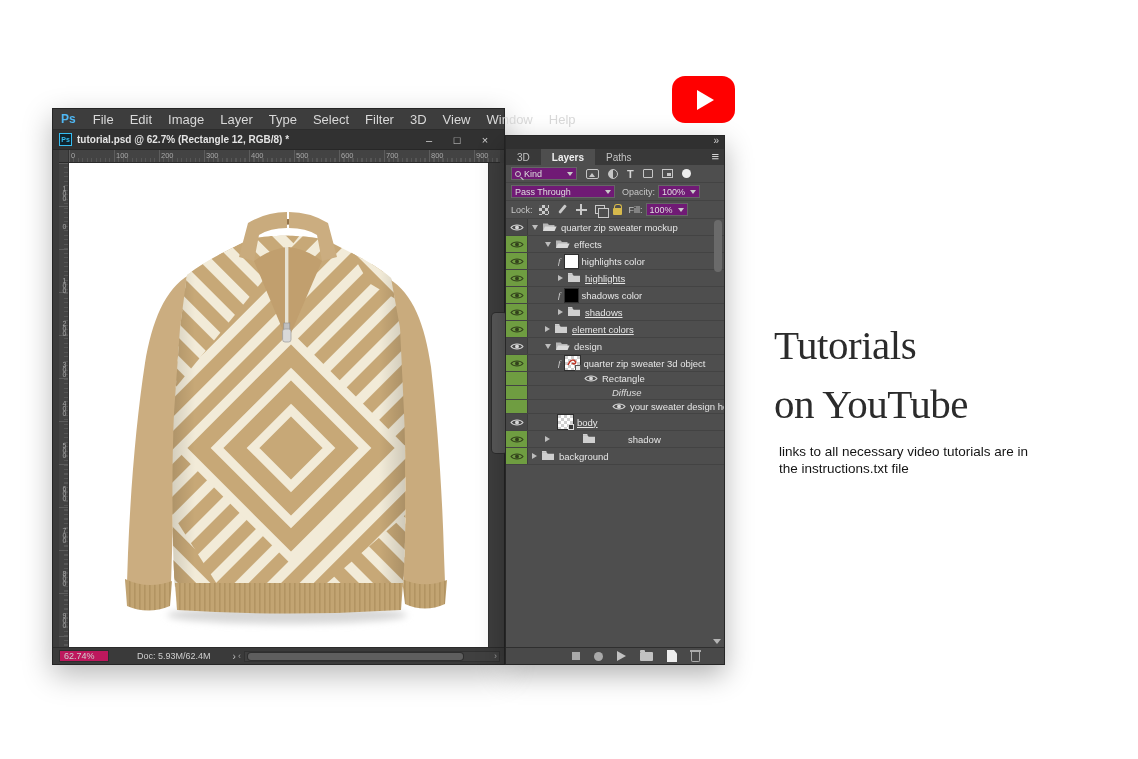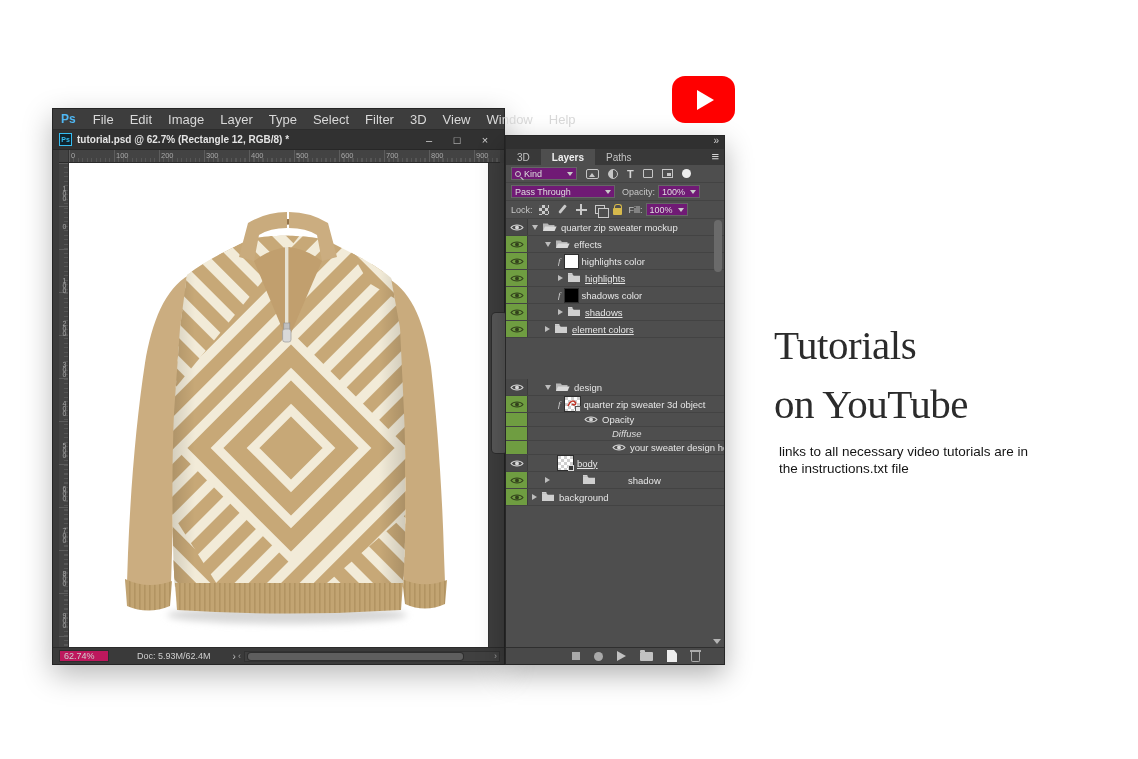--- a/index.html
+++ b/index.html
@@ -435,21 +435,21 @@
           </div>
           <div class="row-body" style="padding-left: 17px; text-decoration: underline;">
             <span class="tri-closed"></span>
             <span><svg width="14" height="11" viewBox="0 0 14 11">
                 <path d="M1 2.2 L5.4 2.2 L6.7 3.8 L13 3.8 L13 10 L1 10 Z" fill="#cfcfcf"></path>
                 <rect x="1" y="1" width="4.4" height="1.6" fill="#cfcfcf"></rect>
               </svg></span>
             <span class="lname">element colors</span>
           </div>
         </div>
-        <div class="layer-row" style="height: 17px; margin-top: 41px;">
+        <div class="layer-row" style="height: 17px;">
           <div class="eye-cell">
             <svg width="14" height="9" viewBox="0 0 14 9">
               <path d="M1 4.5 C3.6 1.2 10.4 1.2 13 4.5 C10.4 7.8 3.6 7.8 1 4.5 Z" fill="none" stroke="#d6d6d6" stroke-width="1.1"></path>
               <circle cx="7" cy="4.5" r="1.9" fill="#d6d6d6"></circle>
             </svg>
           </div>
           <div class="row-body" style="padding-left: 17px;">
             <span class="tri-open"></span>
             <span><svg width="15" height="11" viewBox="0 0 15 11">
                 <path d="M1 2.5 L5.6 2.5 L7 4 L12.5 4 L12.5 10 L1 10 Z" fill="#b5b5b5"></path>
@@ -478,21 +478,21 @@
         </div>
         <div class="layer-row" style="height: 14px;">
           <div class="eye-cell green"></div>
           <div class="row-body" style="padding-left: 56px;">
             <span class="eye-inline">
               <svg width="14" height="9" viewBox="0 0 14 9">
                 <path d="M1 4.5 C3.6 1.2 10.4 1.2 13 4.5 C10.4 7.8 3.6 7.8 1 4.5 Z" fill="none" stroke="#d6d6d6" stroke-width="1.1"></path>
                 <circle cx="7" cy="4.5" r="1.9" fill="#d6d6d6"></circle>
               </svg>
             </span>
-            <span class="lname">Opacity</span>
+            <span class="lname">Rectangle</span>
           </div>
         </div>
         <div class="layer-row" style="height: 14px;">
           <div class="eye-cell green"></div>
           <div class="row-body" style="padding-left: 84px;">
             <span class="lname i">Diffuse</span>
           </div>
         </div>
         <div class="layer-row" style="height: 14px;">
           <div class="eye-cell green"></div>

